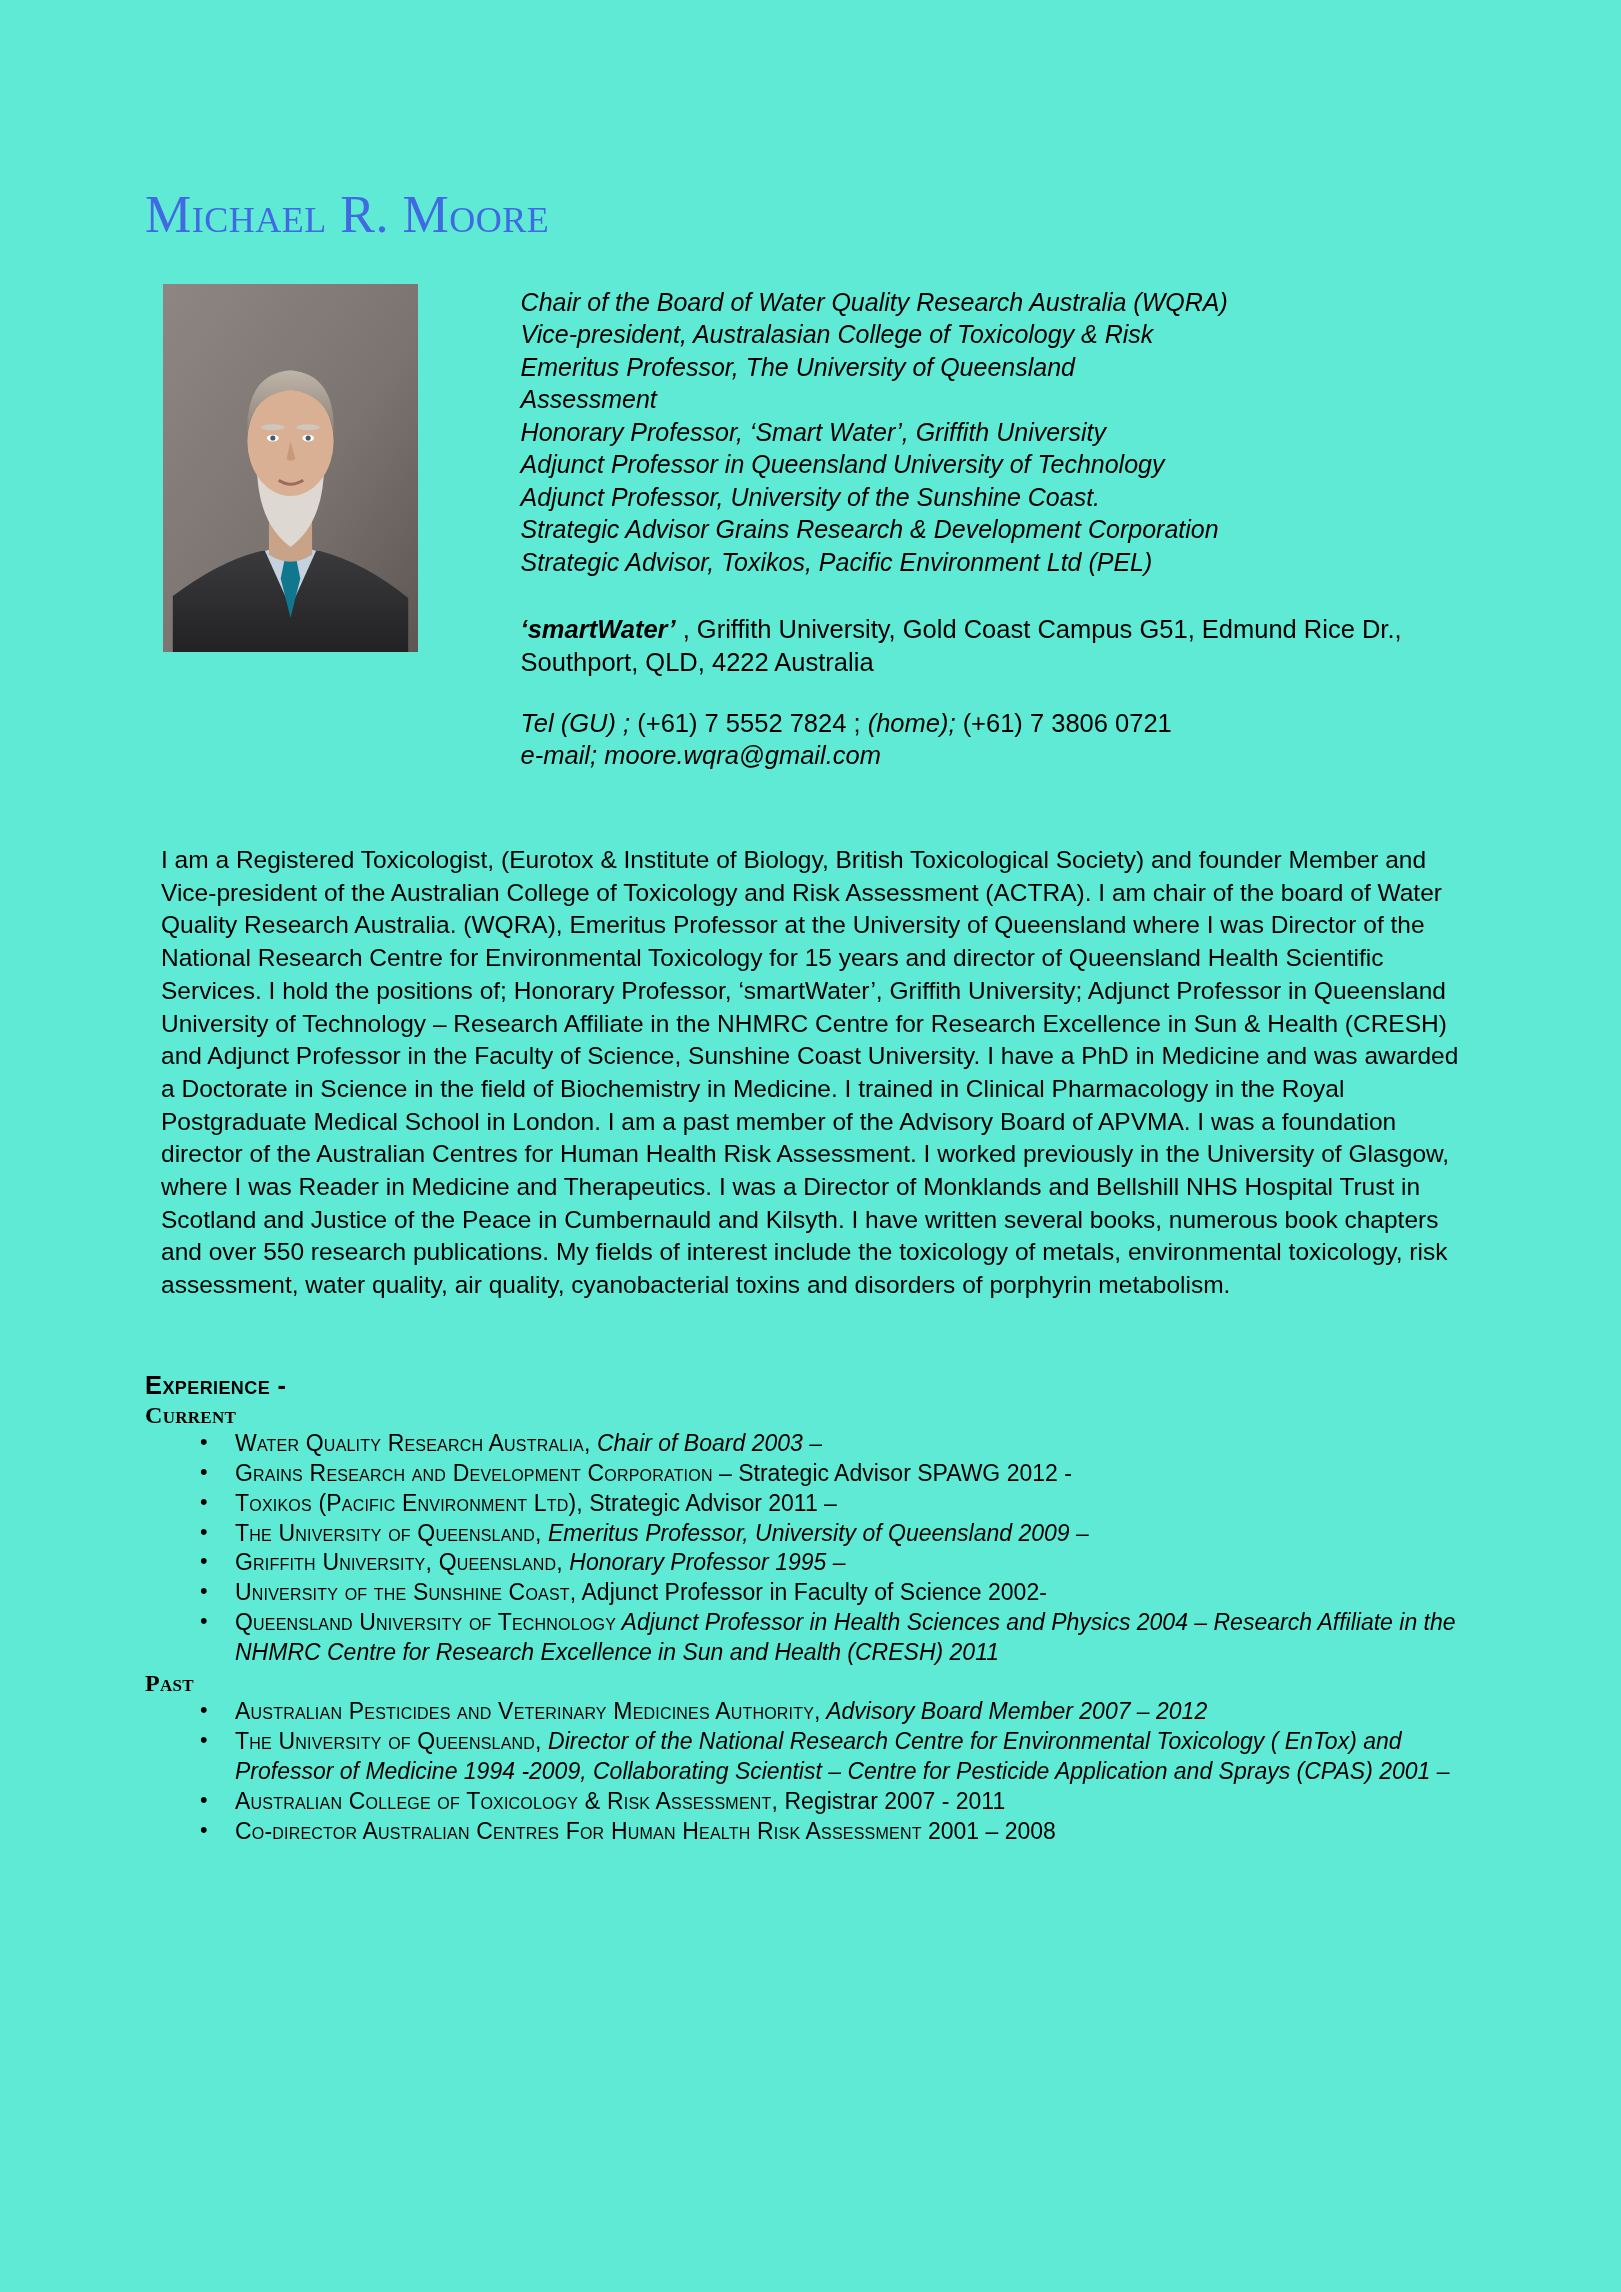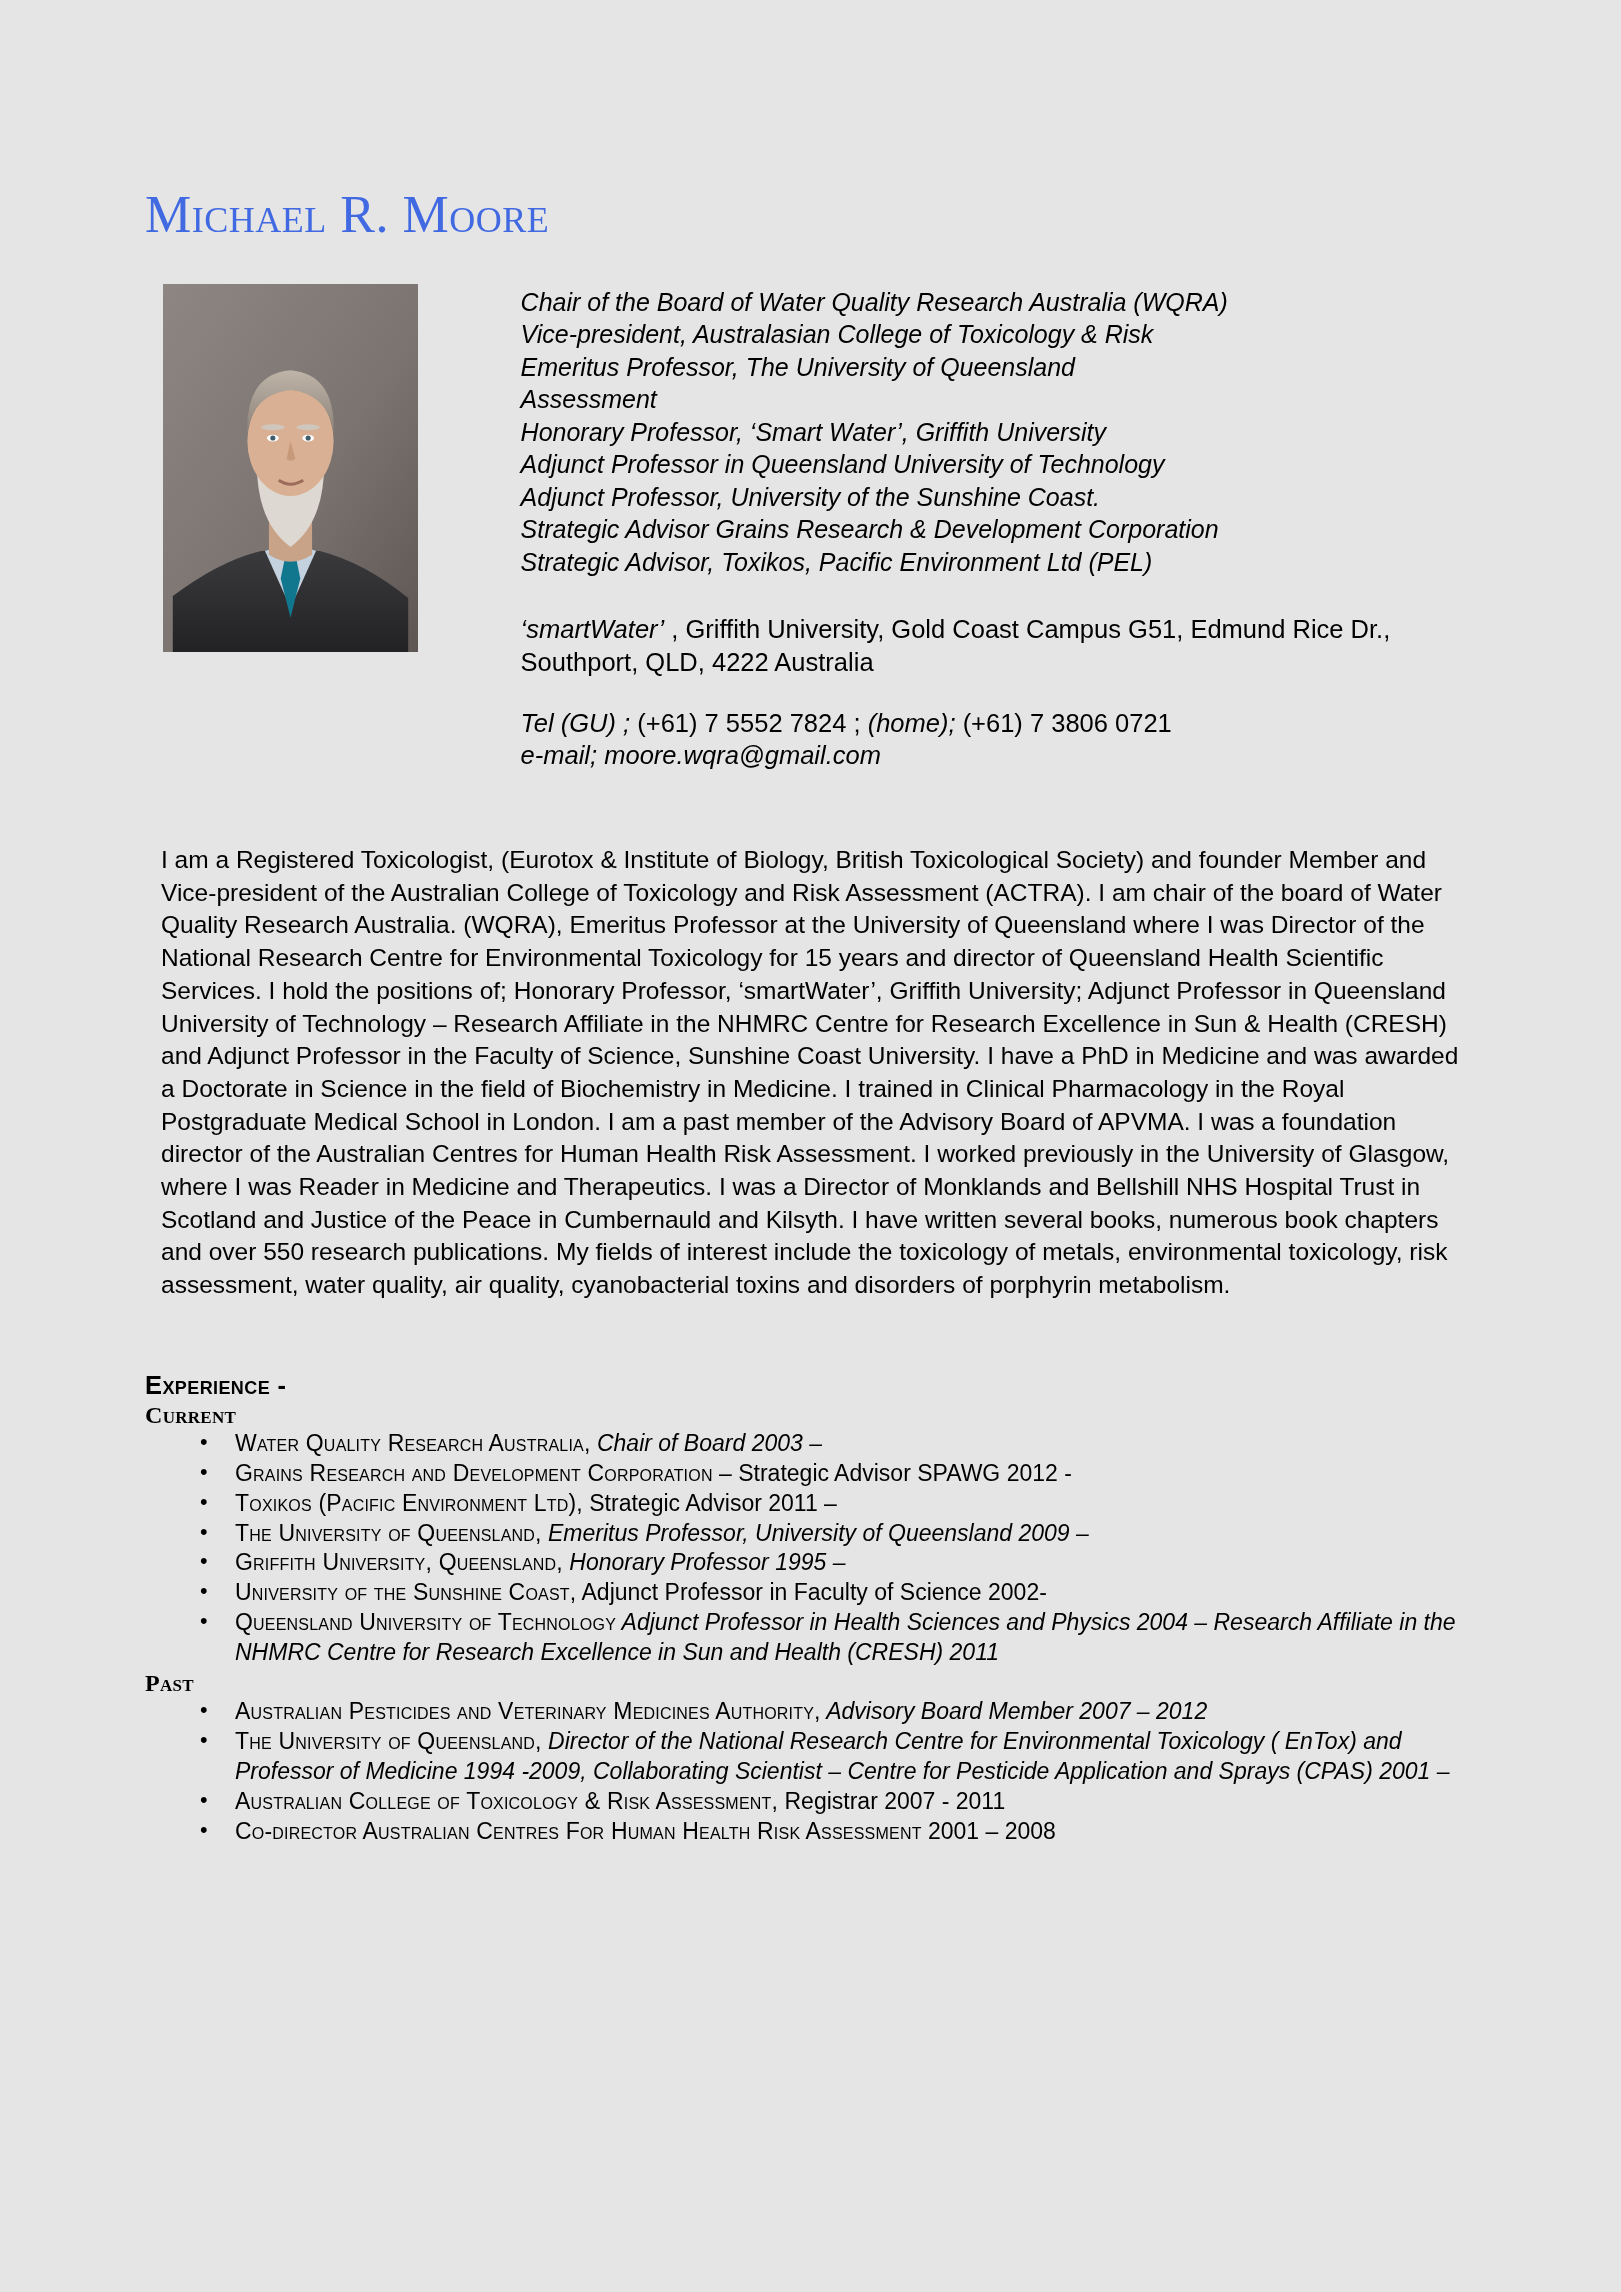--- a/index.html
+++ b/index.html
@@ -9,21 +9,21 @@
     background: #ffffff;
   }
   body {
     font-family: "Liberation Sans", sans-serif;
     color: #000000;
   }
   .page {
     position: relative;
     width: 1621px;
     height: 2293px;
-    background: #e5e5e5;
+    background: #5eead4;
     box-sizing: border-box;
     padding: 0;
     overflow: hidden;
   }
   .content {
     position: absolute;
     left: 145px;
     top: 0;
     width: 1335px;
   }
@@ -72,21 +72,21 @@
   }
   .positions div { white-space: nowrap; }
 
   .address {
     font-size: 25.5px;
     line-height: 1.30;
     margin: 0;
     margin-top: 35px;
     font-style: normal;
   }
-  .address .it { font-style: italic; }
+  .address .it { font-style: italic; font-weight: bold; }
 
   .contact {
     font-size: 25.5px;
     line-height: 1.26;
     margin: 0;
     margin-top: 27.4px;
   }
   .contact .lbl { font-style: italic; }
   .contact div { white-space: nowrap; }
   .contact .email { font-style: italic; }

